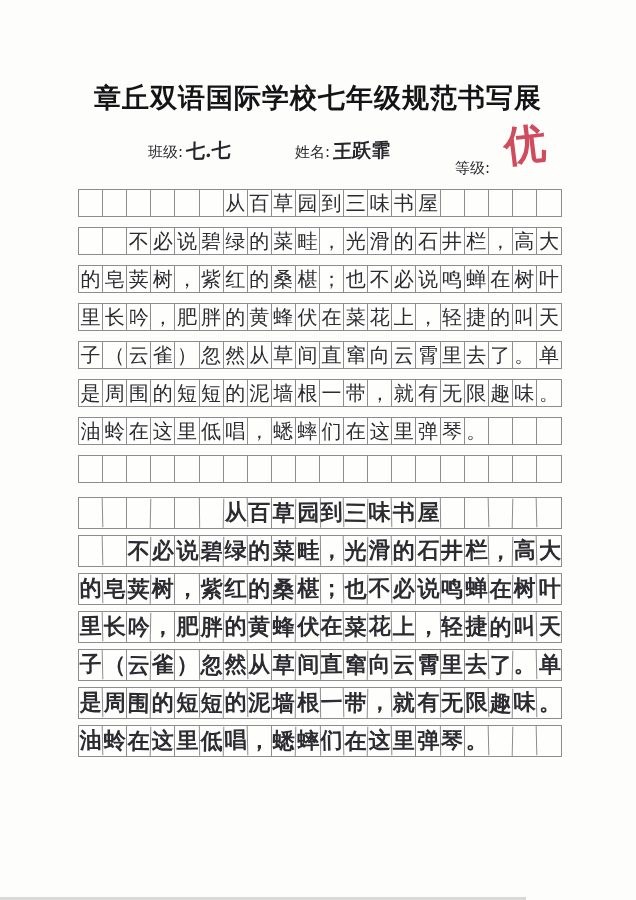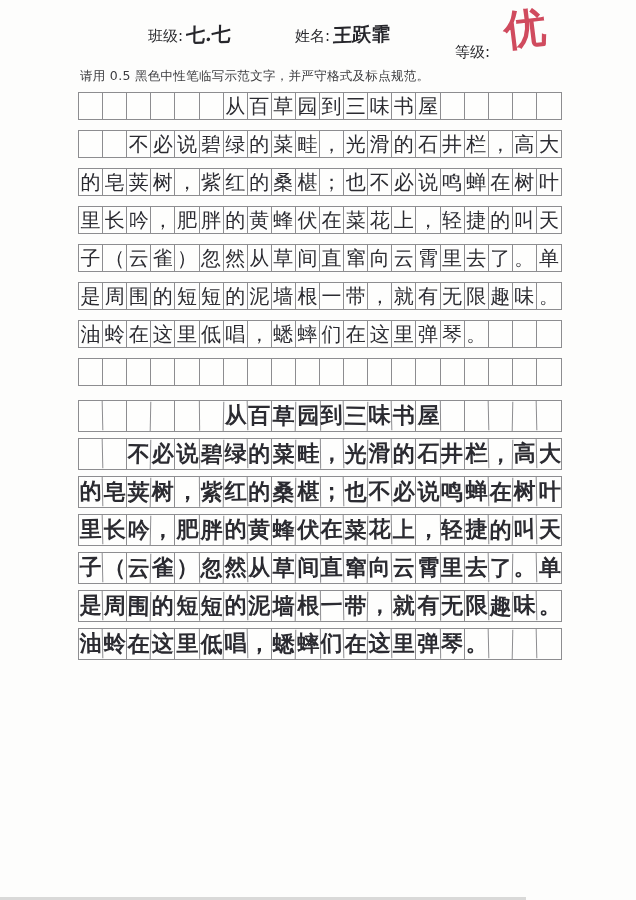--- a/index.html
+++ b/index.html
@@ -73,37 +73,37 @@
   
   .grid-student .cell:nth-child(odd) { transform:rotate(-1.3deg) translateY(-0.5px); }
   .grid-student .cell:nth-child(3n)  { transform:rotate(1.2deg)  translateY(0.5px); }
   .grid-student .cell:nth-child(5n)  { transform:rotate(-0.6deg) translateX(1px); }
 </style>
 </head>
 <body>
 
 <div class="page">
 
+  <h1 class="title">章丘双语国际学校七年级规范书写展</h1>
 
   <div class="fields">
     <div class="field field-class">
       <span class="flabel">班级:</span>
       <span class="fvalue hand">七.七</span>
     </div>
     <div class="field field-name">
       <span class="flabel">姓名:</span>
       <span class="fvalue hand">王跃霏</span>
     </div>
     <div class="field field-grade">
       <span class="flabel">等级:</span>
       <span class="fvalue grade">优</span>
     </div>
   </div>
 
-  <div class="instruction">请用 0.5 黑色中性笔临写示范文字，并严守格式及标点规范。</div>
 
   <div class="grid-section grid-model">
       <div class="grow">
         <div class="cell" style="color: rgb(43, 43, 49);"></div>
         <div class="cell" style="color: rgb(43, 43, 49);"></div>
         <div class="cell" style="color: rgb(43, 43, 49);"></div>
         <div class="cell" style="color: rgb(43, 43, 49);"></div>
         <div class="cell" style="color: rgb(43, 43, 49);"></div>
         <div class="cell" style="color: rgb(43, 43, 49);"></div>
         <div class="cell" style="color: rgb(43, 43, 49);">从</div>

